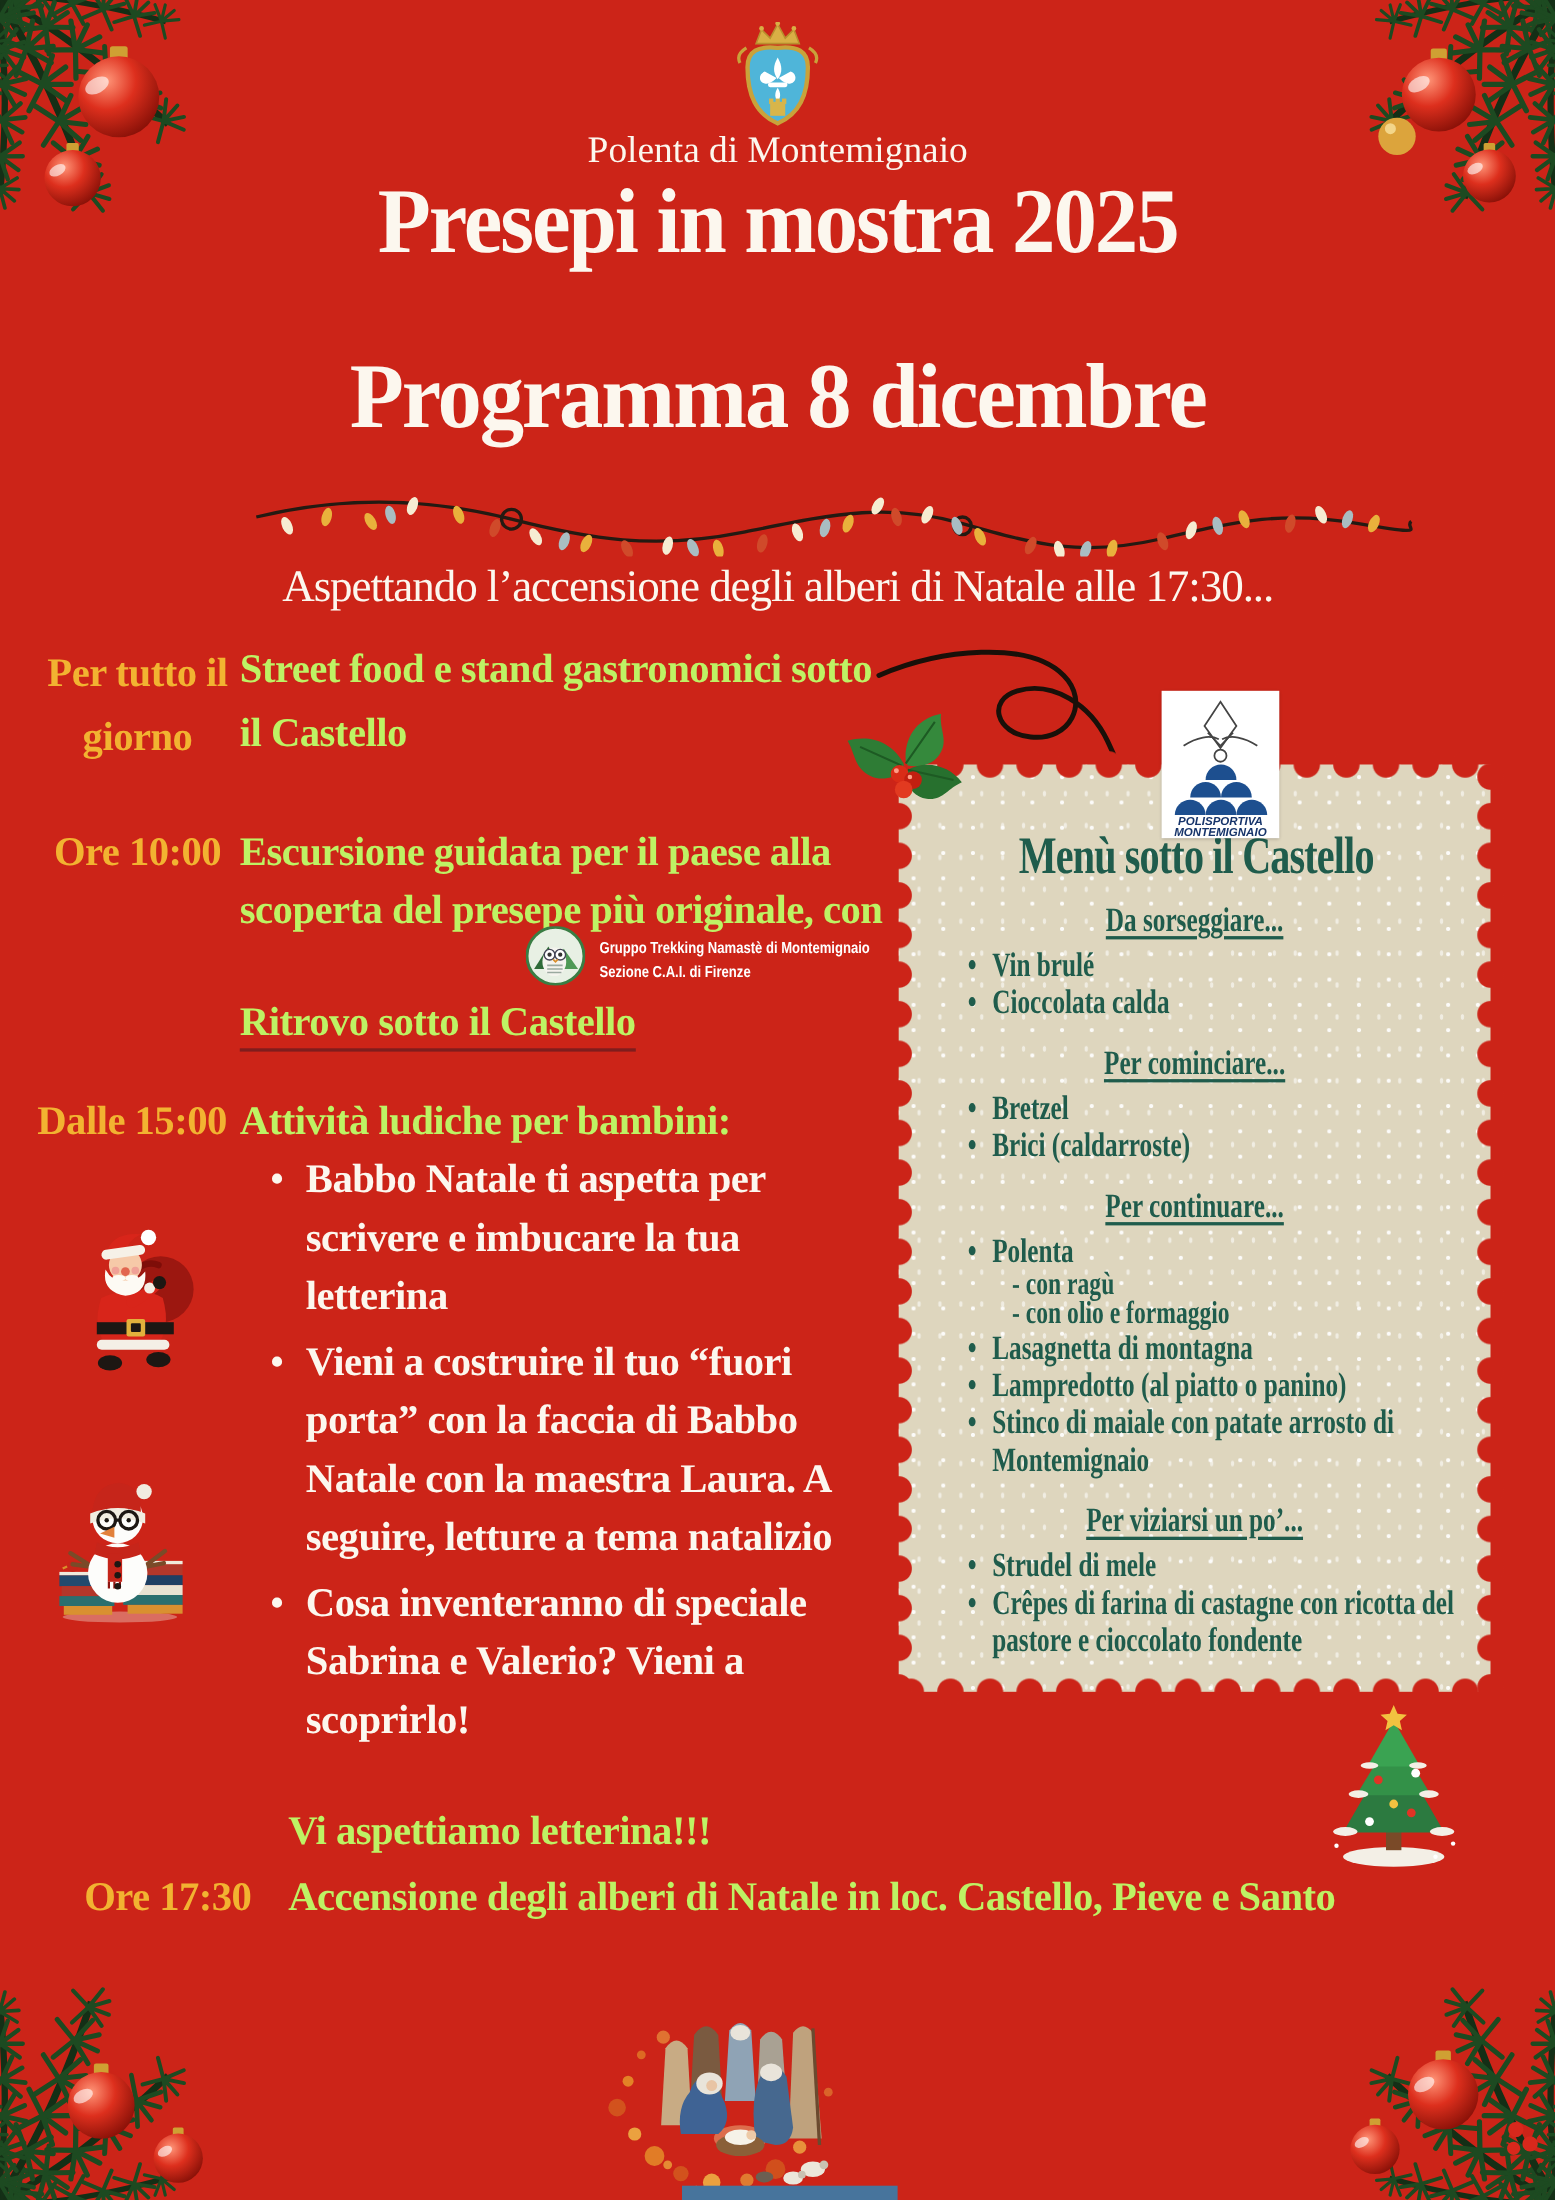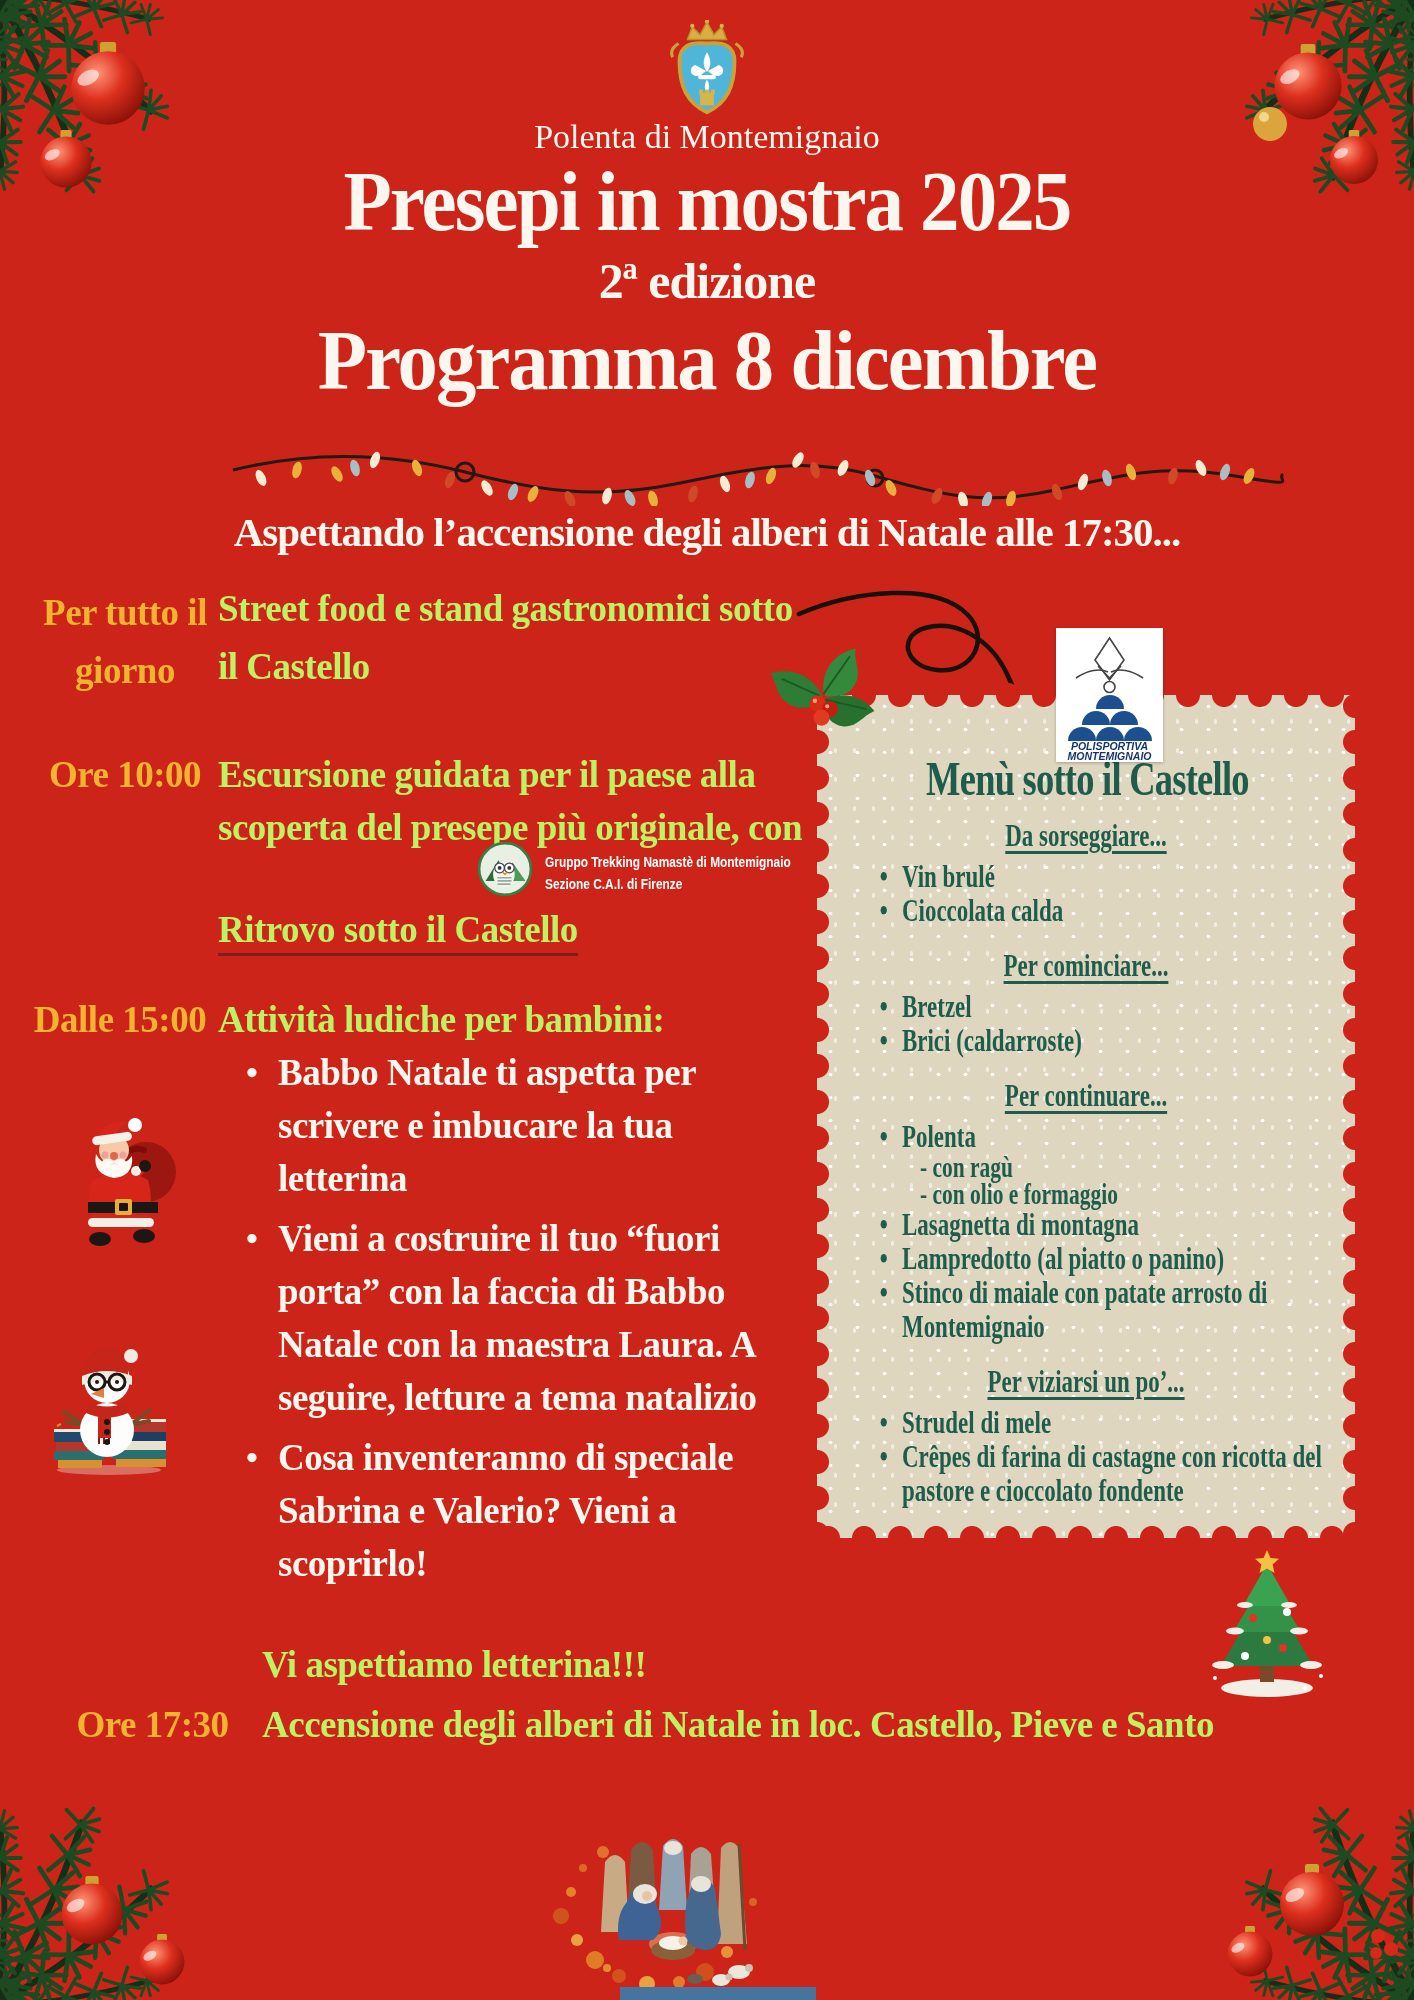--- a/index.html
+++ b/index.html
@@ -5,21 +5,21 @@
   html,body{margin:0;padding:0;background:#5a5a5a;}
   .poster{position:relative;width:1414px;height:2000px;background:#cc2418;overflow:hidden;
           font-family:"Liberation Serif",serif;color:#fcf7ee;}
   .abs{position:absolute;}
   .center{left:0;width:1414px;text-align:center;}
 
   .municipality{top:118px;font-size:34px;}
   .main-title{top:153px;font-size:84px;font-weight:bold;letter-spacing:-2px;transform:scaleX(.94);}
   .edition{top:252px;font-size:50px;font-weight:bold;letter-spacing:-1px;}
   .program-title{top:312px;font-size:84px;font-weight:bold;letter-spacing:-2px;transform:scaleX(.96);}
-  .intro{top:508px;left:67px;width:1280px;text-align:center;font-size:41px;font-weight:bold;letter-spacing:-1px;}
+  .intro{top:508px;left:67px;width:1280px;text-align:center;font-size:41px;font-weight:normal;letter-spacing:-1px;}
 
   .time{position:absolute;width:190px;text-align:center;font-weight:bold;font-size:37px;line-height:53px;
         color:#f2b331;letter-spacing:-0.5px;}
   .sched{position:absolute;font-weight:bold;font-size:37px;line-height:53px;letter-spacing:-0.5px;color:#bef264;}
   .lh58{line-height:58px;}
   .meeting{border-bottom:3px solid #7f1d1d;padding-bottom:3px;}
   .partner{position:absolute;left:545px;top:851px;font-family:"Liberation Sans",sans-serif;
            font-weight:bold;font-size:14.5px;line-height:22px;color:#ffffff;transform:scaleX(.82);transform-origin:0 0;white-space:nowrap;}
   .bullets{position:absolute;left:246px;top:1046px;width:555px;}
   .bullet-item{position:relative;padding-left:32px;font-weight:bold;font-size:37px;line-height:53px;
@@ -151,21 +151,20 @@
     <rect x="50" y="56" width="18" height="4.5" rx="2" fill="#ffffff"></rect>
     <path d="M59 61 c-3 5 -3 9 0 13 c3 -4 3 -8 0 -13 z" fill="#ffffff"></path>
     <rect x="52" y="74" width="14" height="13" fill="#d8b54a"></rect>
     <rect x="51" y="71" width="4" height="5" fill="#d8b54a"></rect>
       <rect x="57" y="71" width="4" height="5" fill="#d8b54a"></rect>
       <rect x="63" y="71" width="4" height="5" fill="#d8b54a"></rect>
   </svg>
 
   <div class="abs center municipality">Polenta di Montemignaio</div>
   <h1 class="abs center main-title" style="margin:0">Presepi in mostra 2025</h1>
-  <div class="abs center edition">2ª edizione</div>
   <h2 class="abs center program-title" style="margin:0">Programma 8 dicembre</h2>
 
   <svg class="abs deco" style="left:225px;top:442px" width="1065" height="64" viewBox="0 0 1065 64">
     <path d="M8 28 C 90 8 170 12 240 30 S 370 58 450 42 S 580 14 650 34 S 760 64 830 48 S 940 22 1010 34 S 1050 38 1058 32" fill="none" stroke="#241a12" stroke-width="3"></path>
     <circle cx="240" cy="30" r="9" fill="none" stroke="#241a12" stroke-width="3"></circle>
     <circle cx="650" cy="36" r="8" fill="none" stroke="#241a12" stroke-width="3"></circle>
     <g fill="#f6ecd2">
       <ellipse cx="36" cy="36" rx="4.5" ry="8.5" transform="rotate(-25 36 36)"></ellipse>
         <ellipse cx="150" cy="18" rx="4.5" ry="8.5" transform="rotate(20 150 18)"></ellipse>
       <ellipse cx="262" cy="46" rx="4.5" ry="8.5" transform="rotate(-30 262 46)"></ellipse>

